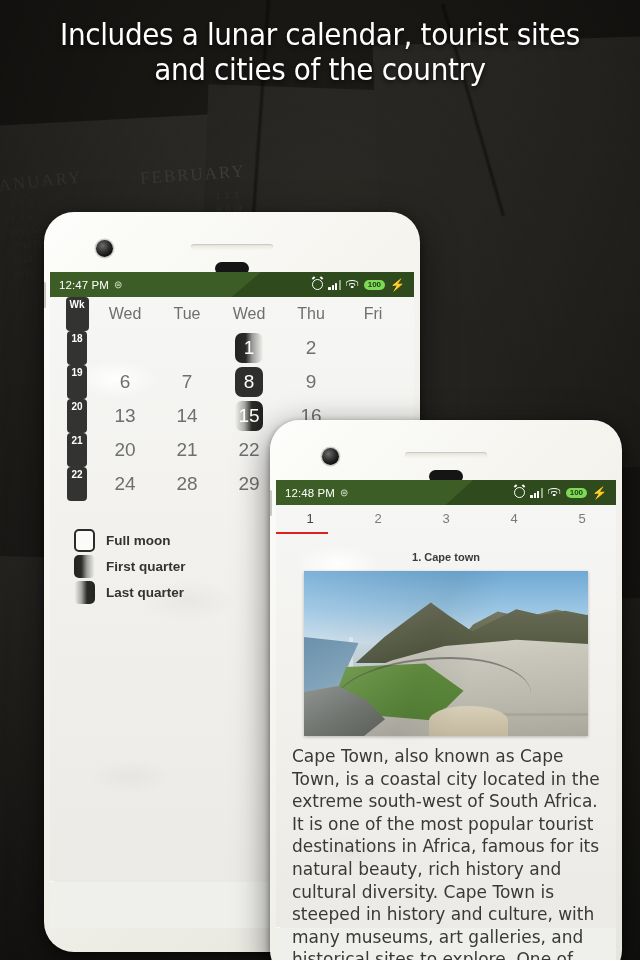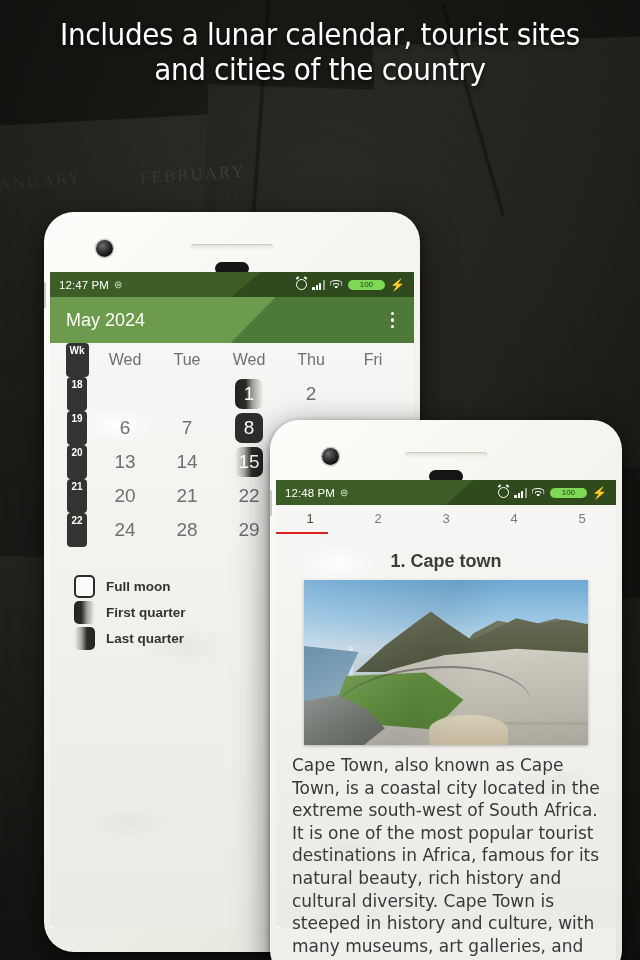--- a/index.html
+++ b/index.html
@@ -113,22 +113,22 @@
   .ic-signal { display:flex; align-items:flex-end; gap:1.2px; height:11px; }
   .ic-signal i { width:2.2px; background:#fff; display:block; border-radius:.5px; }
   .ic-signal i:nth-child(1){height:3px}.ic-signal i:nth-child(2){height:5px}
   .ic-signal i:nth-child(3){height:7.5px}.ic-signal i:nth-child(4){height:10px;background:#93ab85}
   .ic-wifi { width:13px; height:10px; position:relative; }
   .ic-wifi i { position:absolute; left:50%; transform:translateX(-50%);
     border:1.5px solid #fff; border-bottom:none; border-radius:50% 50% 0 0; }
   .ic-wifi i:nth-child(1){width:13px;height:6px;top:0}
   .ic-wifi i:nth-child(2){width:7px;height:3.4px;top:3px}
   .ic-wifi i:nth-child(3){width:2.6px;height:2.6px;top:6.3px;border-radius:50%;background:#fff;border:none}
-  .ic-batt { background:#7ed957; color:#1d3a10; font-size:8px; font-weight:normal;
-    border-radius:7px; padding:1px 12px; line-height:1; }
+  .ic-batt { background:#7ed957; color:#1d3a10; font-size:8px; font-weight:bold;
+    border-radius:7px; padding:1px 4px; line-height:1; }
   .ic-bolt { color:#fff; font-size:12px; line-height:1; }
 
   
   .appbar {
     height:46px; display:flex; align-items:center; padding:0 16px;
     position:relative; overflow:hidden; background:#4d7a38;
   }
   .appbar .ab-light {
     position:absolute; left:0; top:0; bottom:0; width:62%;
     background:#6d9b4e;
@@ -197,21 +197,21 @@
 
   
   #phone2 { left:270px; top:420px; width:352px; height:560px; z-index:5; }
   #phone2 .screen { height:494px; }
   .tabs { display:flex; height:34px; align-items:flex-start; position:relative; }
   .tab { flex:1; text-align:center; font-size:13px; color:#7a7a78; padding-top:6px; position:relative; }
   .tab.active { color:#46463f; }
   .tab.active::after {
     content:""; position:absolute; left:-6px; right:16px; bottom:-8px; height:2.5px; background:#e02020;
   }
-  .place-title { text-align:center; font-size:18px; font-weight:bold; color:#3b3b37; padding:12px 0 8px; }
+  .place-title { text-align:center; font-size:11px; font-weight:bold; color:#3b3b37; padding:12px 0 8px; }
   .photo {
     width:284px; height:165px; margin:0 auto; position:relative; overflow:hidden;
     box-shadow:0 1px 3px rgba(0,0,0,.25);
     background:linear-gradient(180deg,#a8d2ea 0%,#cfe4f1 38%,#c8d8e0 48%,#a9b8ac 100%);
   }
   .ph-sky { position:absolute; left:0; top:0; right:0; height:44%;
     background:linear-gradient(180deg,#6fa9d4 0%,#9cc7e4 55%,#cfe0ec 100%); }
   .ph-mtn {
     position:absolute; left:18%; top:14%; width:86%; height:42%;
     background:linear-gradient(180deg,#6d6f5d 0%,#5c6149 55%,#4d543e 100%);
@@ -324,29 +324,20 @@
         <span class="ic-wifi">
             <i></i>
             <i></i>
             <i></i>
           </span>
         <span class="ic-batt">100</span>
         <span class="ic-bolt">⚡</span>
       </div>
     </div>
 
-    <div class="appbar">
-      <div class="ab-light"></div>
-      <span class="ab-title">May 2024</span>
-      <span class="ab-menu">
-          <i></i>
-          <i></i>
-          <i></i>
-        </span>
-    </div>
 
     <div class="paper" style="height:585px;">
       <div class="cal">
         <div class="cal-row cal-head">
           <div class="cal-wk">
             <span class="wkbadge">Wk</span>
           </div>
           <div class="cal-cell">Wed</div>
           <div class="cal-cell">Tue</div>
           <div class="cal-cell">Wed</div>

